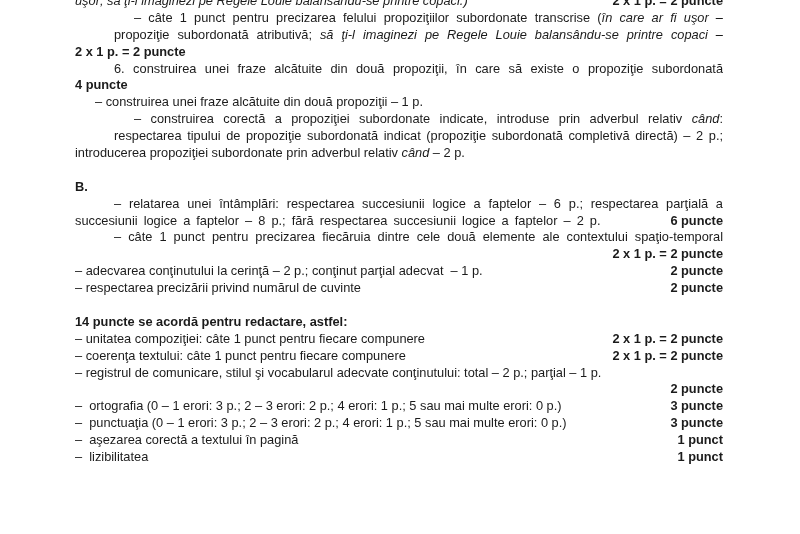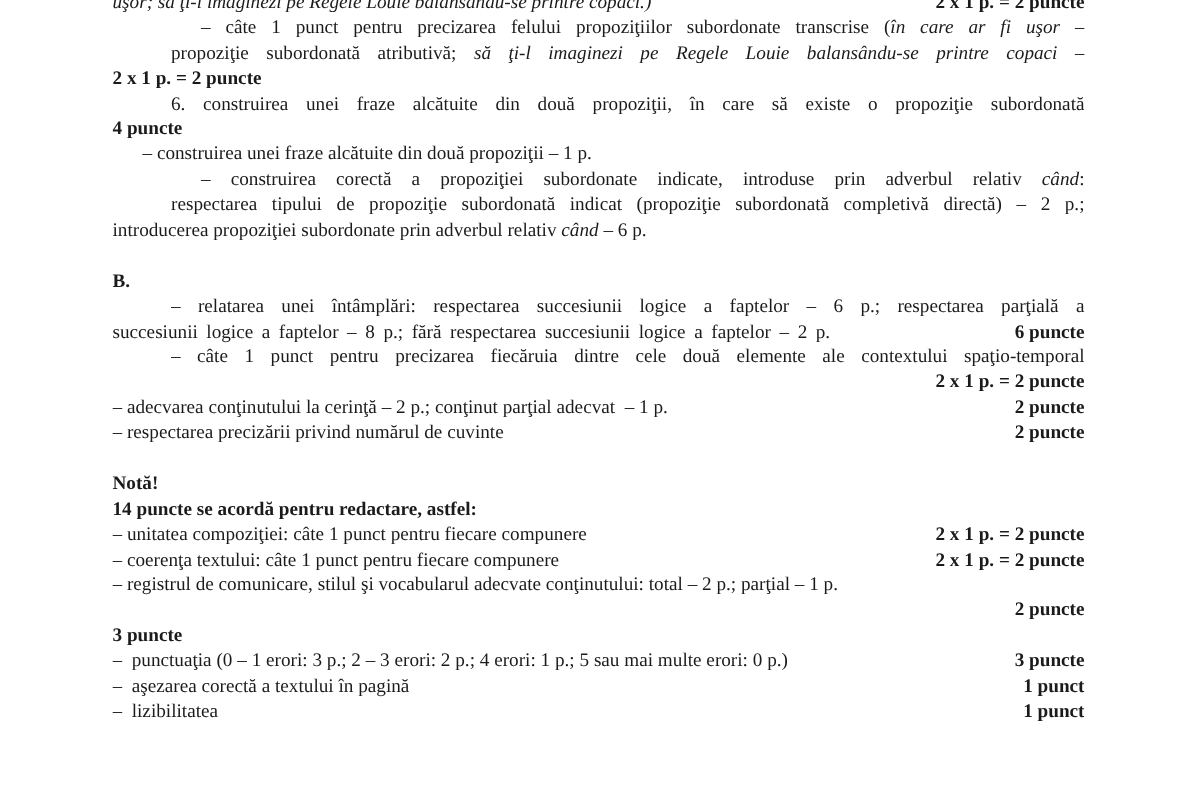--- a/index.html
+++ b/index.html
@@ -1,21 +1,21 @@
 <!DOCTYPE html>
 <html><head>
 <meta charset="utf-8">
 <style>
   html,body{margin:0;padding:0;background:#ffffff;}
   .page{
     position:relative;
     width:800px;height:534px;
     background:#ffffff;
     overflow:hidden;
-    font-family:Liberation Serif, serif;
+    font-family:Liberation Sans, sans-serif;
     font-size:12.8px;
     color:#1b1b1b;
   }
   .doc{
     position:absolute;
     left:75px;top:-7px;
     width:648px;
   }
   .ln{
     height:16.9px;
@@ -66,21 +66,21 @@
     <div class="ln f">
         <span class="rt">4 puncte</span>
       </div>
 
     <div class="ln ind"><span>– construirea unei fraze alcătuite din două propoziţii – 1 p.</span></div>
 
     <div class="ln j ind"><span>– construirea corectă a propoziţiei subordonate indicate, introduse prin adverbul relativ </span><span class="i">când</span><span>:</span></div>
 
     <div class="ln j"><span>respectarea tipului de propoziţie subordonată indicat (propoziţie subordonată completivă directă) – 2 p.;</span></div>
 
-    <div class="ln"><span>introducerea propoziţiei subordonate prin adverbul relativ </span><span class="i">când</span><span> – 6 p.</span></div>
+    <div class="ln"><span>introducerea propoziţiei subordonate prin adverbul relativ </span><span class="i">când</span><span> – 2 p.</span></div>
 
     <div class="ln"></div>
 
     <div class="ln"><span class="b">B.</span></div>
 
     <div class="ln j"><span>– relatarea unei întâmplări: respectarea succesiunii logice a faptelor – 6 p.; respectarea parţială a</span></div>
 
     <div class="ln f">
         <span class="lt ws"><span>succesiunii logice a faptelor – 8 p.; fără respectarea succesiunii logice a faptelor – 2 p.</span></span>
         <span class="rt">6 puncte</span>
@@ -98,21 +98,20 @@
         <span class="rt">2 puncte</span>
       </div>
 
     <div class="ln f">
         <span class="lt"><span>– respectarea precizării privind numărul de cuvinte</span></span>
         <span class="rt">2 puncte</span>
       </div>
 
     <div class="ln"></div>
 
-    <div class="ln"><span class="b">Notă!</span></div>
 
     <div class="ln"><span class="b">14 puncte se acordă pentru redactare, astfel:</span></div>
 
     <div class="ln f">
         <span class="lt"><span>– unitatea compoziţiei: câte 1 punct pentru fiecare compunere</span></span>
         <span class="rt">2 x 1 p. = 2 puncte</span>
       </div>
 
     <div class="ln f">
         <span class="lt"><span>– coerenţa textului: câte 1 punct pentru fiecare compunere</span></span>
@@ -120,20 +119,21 @@
       </div>
 
     <div class="ln"><span>– registrul de comunicare, stilul şi vocabularul adecvate conţinutului: total – 2 p.; parţial – 1 p.</span></div>
 
     <div class="ln f">
         <span class="lt"></span>
         <span class="rt">2 puncte</span>
       </div>
 
     <div class="ln f">
+        <span class="lt"><span>–  ortografia (0 – 1 erori: 3 p.; 2 – 3 erori: 2 p.; 4 erori: 1 p.; 5 sau mai multe erori: 0 p.)</span></span>
         <span class="rt">3 puncte</span>
       </div>
 
     <div class="ln f">
         <span class="lt"><span>–  punctuaţia (0 – 1 erori: 3 p.; 2 – 3 erori: 2 p.; 4 erori: 1 p.; 5 sau mai multe erori: 0 p.)</span></span>
         <span class="rt">3 puncte</span>
       </div>
 
     <div class="ln f">
         <span class="lt"><span>–  aşezarea corectă a textului în pagină</span></span>

